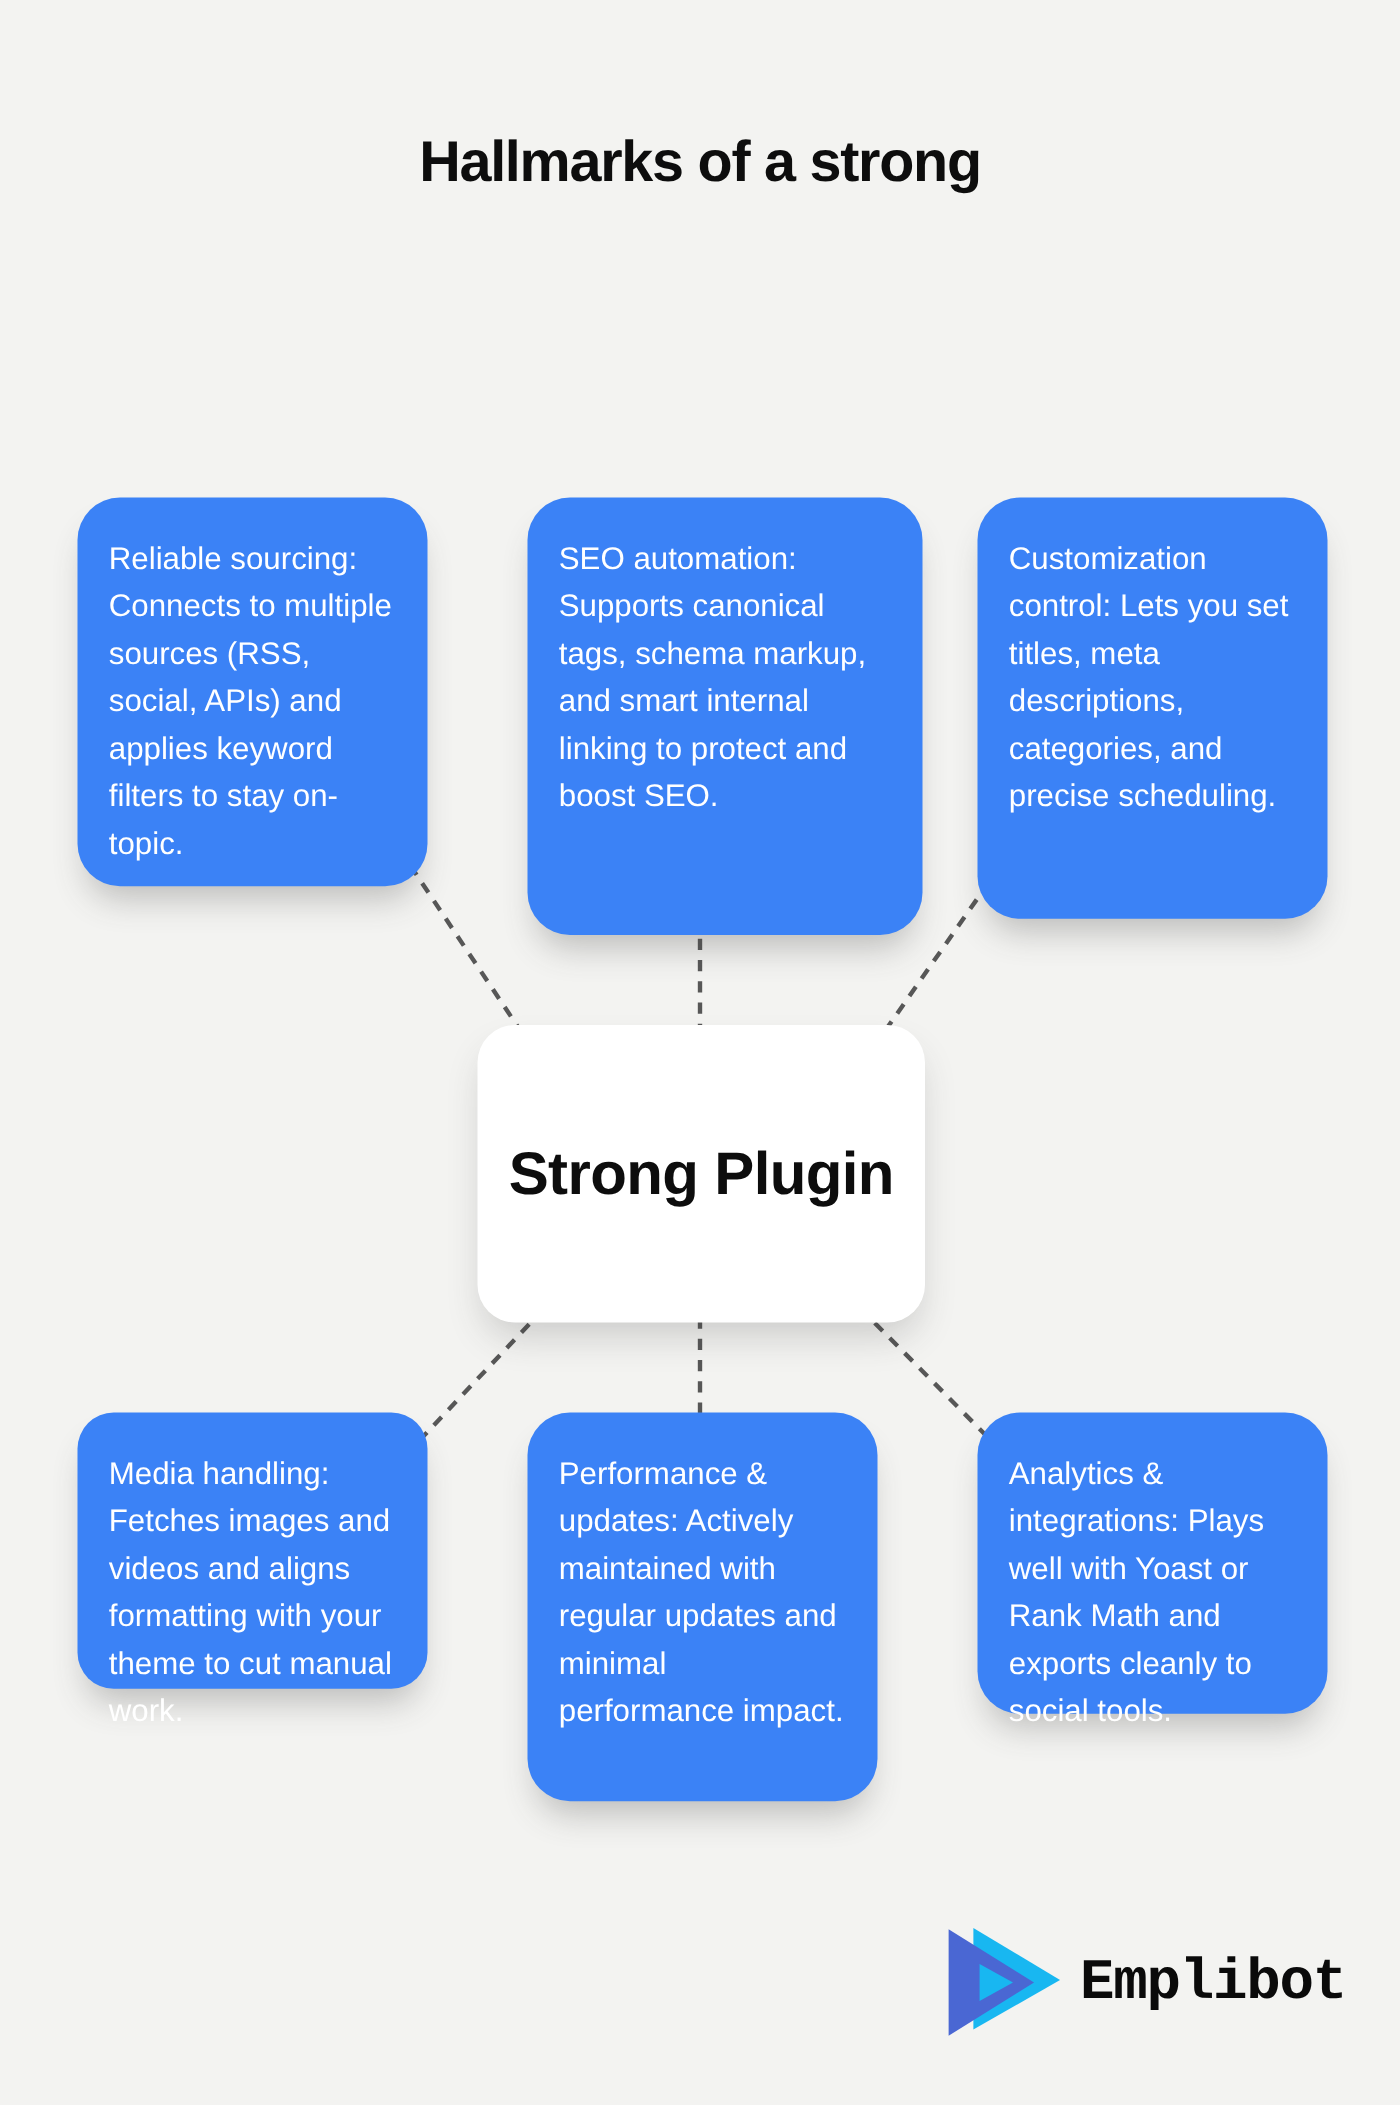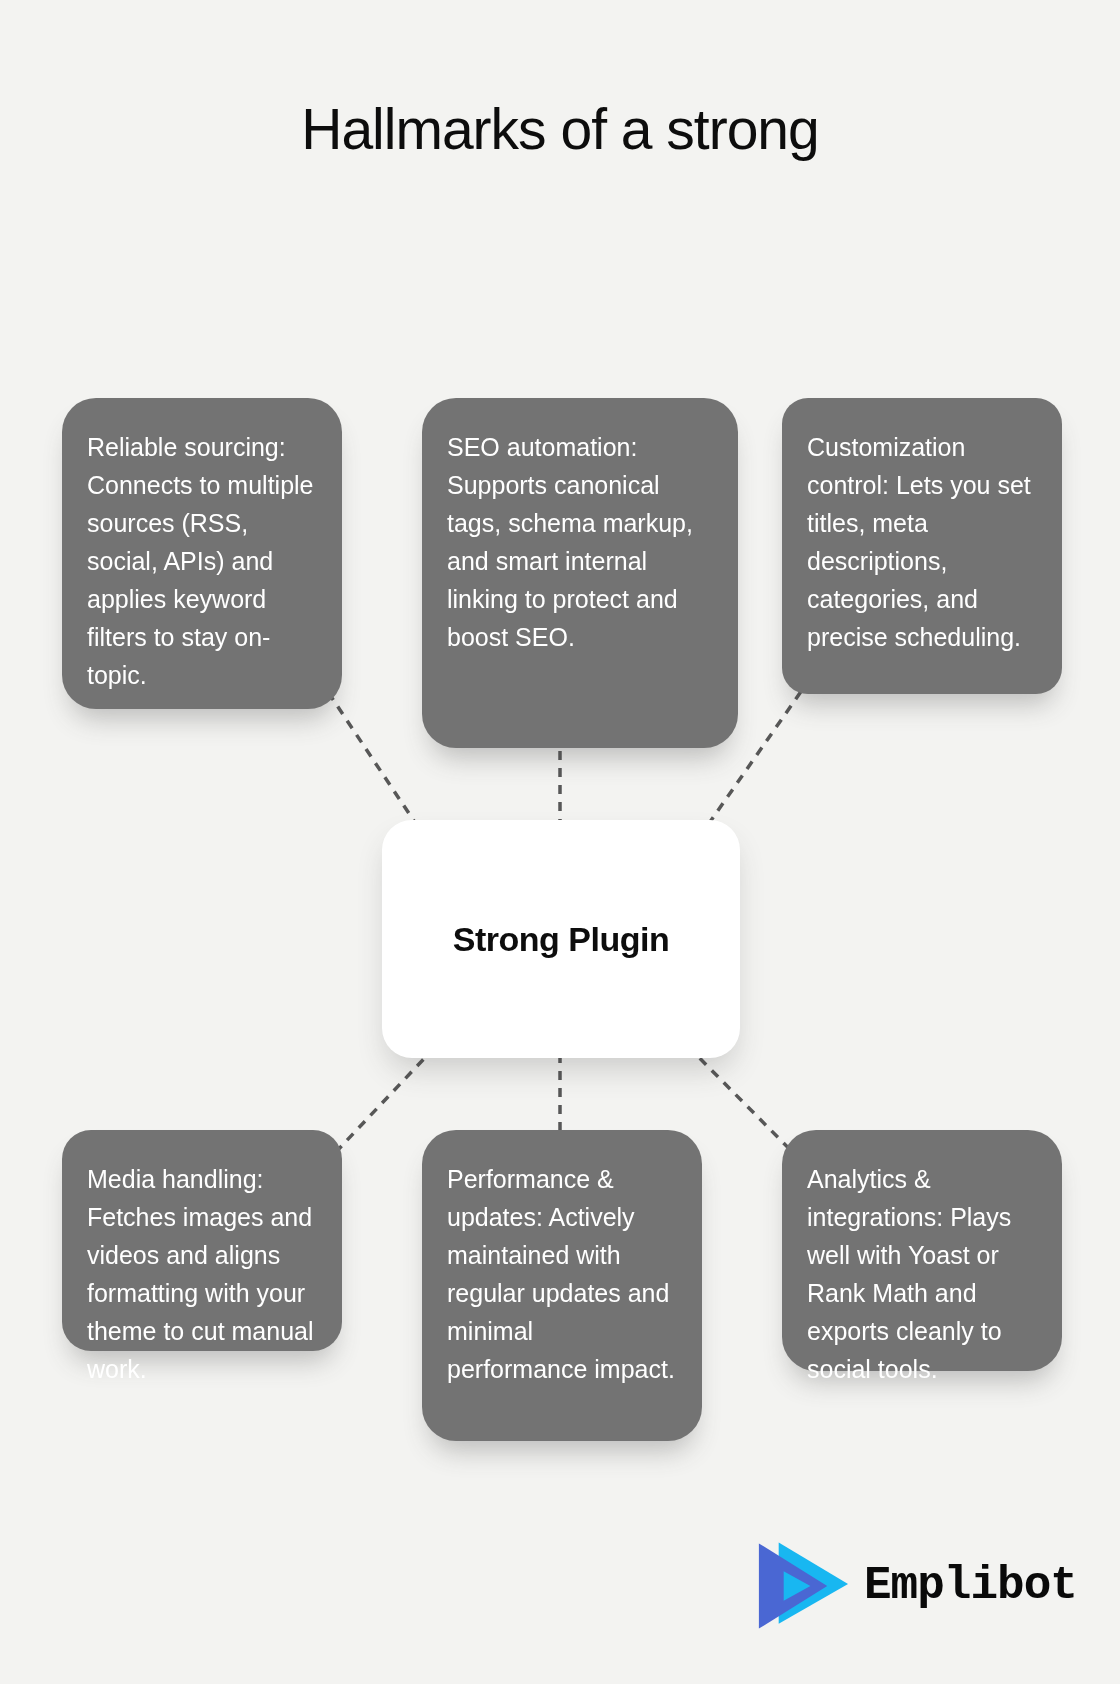--- a/index.html
+++ b/index.html
@@ -13,70 +13,70 @@
     background: #f3f3f1;
     font-family: "Liberation Sans", sans-serif;
     overflow: hidden;
   }
   .title {
     position: absolute;
     top: 88px;
     left: 0;
     width: 1120px;
     text-align: center;
-    font-size: 57px;
+    font-size: 46px;
     line-height: 82px;
-    font-weight: 400;
+    font-weight: 700;
     color: #0d0d0d;
     letter-spacing: -1px;
   }
   .connectors {
     position: absolute;
     top: 0;
     left: 0;
     z-index: 1;
   }
   .card {
     position: absolute;
     z-index: 2;
-    background: #737373;
+    background: #3b82f6;
     border-radius: 34px;
     box-shadow: 0 18px 26px -8px rgba(70,70,70,0.30);
     box-sizing: border-box;
     padding: 30px 22px 22px 25px;
   }
   .card p {
     margin: 0;
     color: #ffffff;
     font-size: 25px;
     line-height: 38px;
     font-weight: 400;
   }
   .c1 { left: 62px;  top: 398px;  width: 280px; height: 311px; }
   .c2 { left: 422px; top: 398px;  width: 316px; height: 350px; }
-  .c3 { left: 782px; top: 398px;  width: 280px; height: 296px; border-radius: 26px; }
+  .c3 { left: 782px; top: 398px;  width: 280px; height: 337px; }
   .c4 { left: 62px;  top: 1130px; width: 280px; height: 221px; border-radius: 29px; }
   .c5 { left: 422px; top: 1130px; width: 280px; height: 311px; }
   .c6 { left: 782px; top: 1130px; width: 280px; height: 241px; }
   .center-node {
     position: absolute;
     z-index: 2;
     left: 382px;
     top: 820px;
     width: 358px;
     height: 238px;
     background: #ffffff;
     border-radius: 30px;
     box-shadow: 0 16px 30px -6px rgba(60,60,60,0.22);
     display: flex;
     align-items: center;
     justify-content: center;
   }
   .center-node span {
-    font-size: 34px;
+    font-size: 48px;
     font-weight: 700;
     color: #0d0d0d;
     letter-spacing: -0.5px;
   }
   .brand {
     position: absolute;
     z-index: 2;
     left: 748px;
     top: 1540px;
     display: flex;

